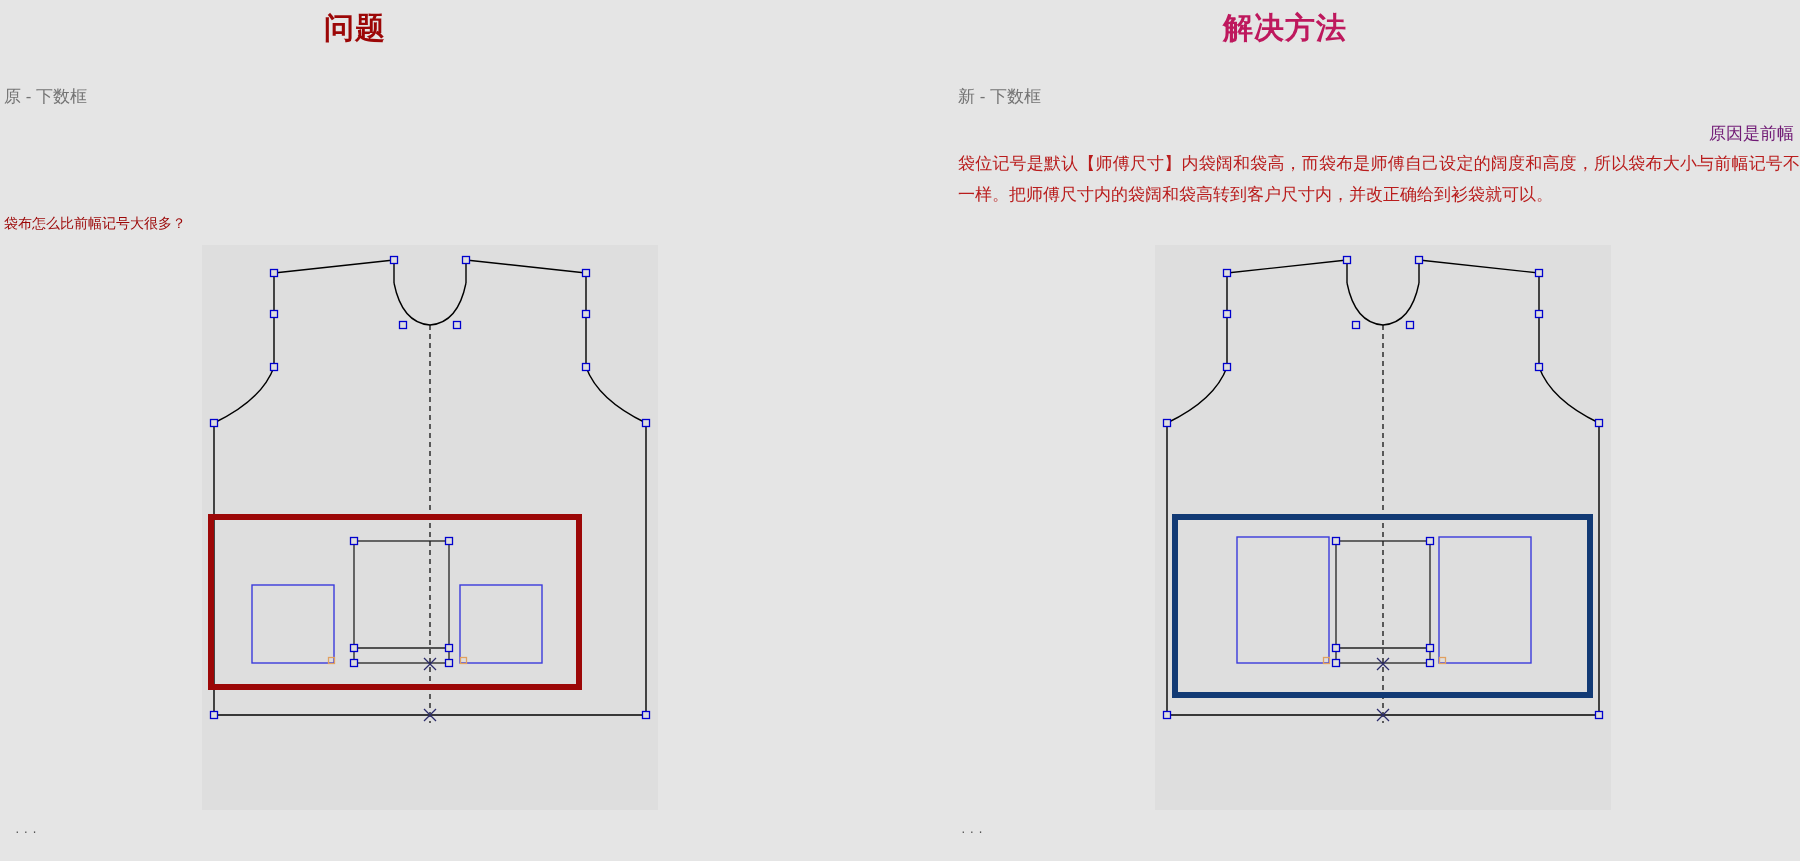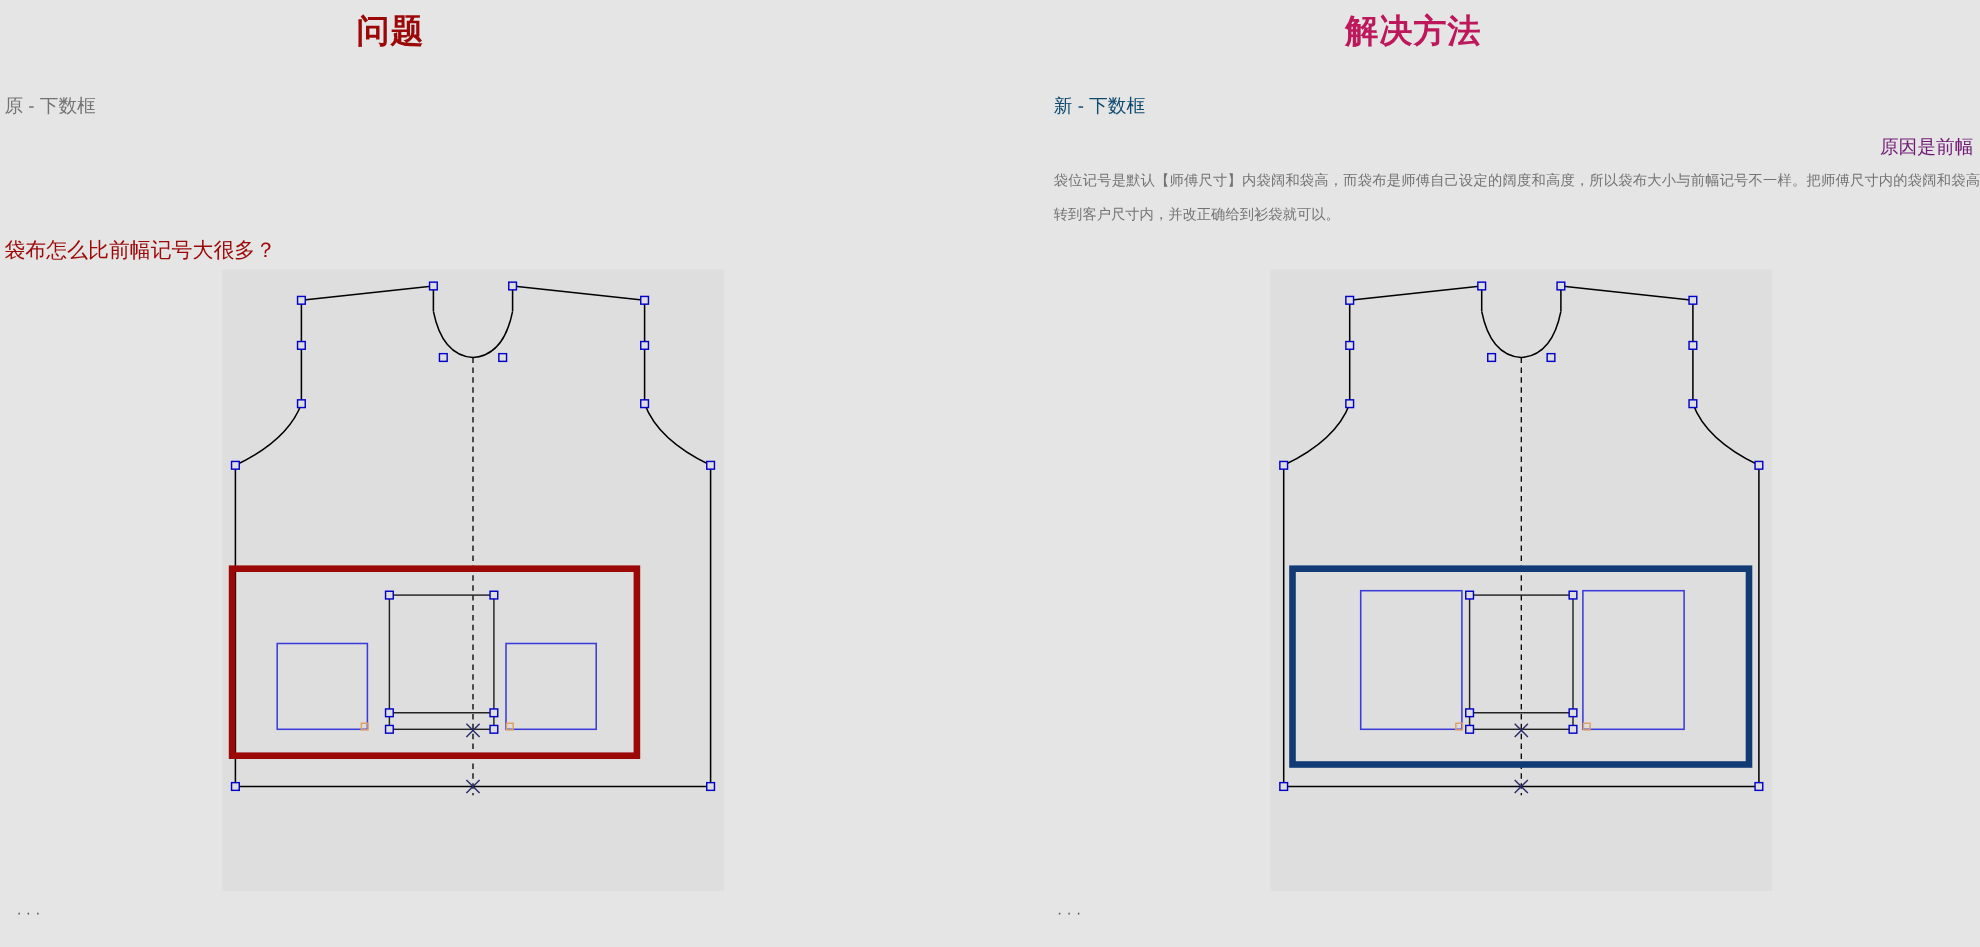--- a/index.html
+++ b/index.html
@@ -16,34 +16,34 @@
   .title{
     position:absolute; top:8px; width:100%;
     text-align:center; font-size:30px; font-weight:bold;
     letter-spacing:1px;
   }
   #title-problem{ color:#9c0707; left:-120px; }
   #title-solution{ color:#be185d; left:-90px; }
 
   .sublabel{ position:absolute; font-size:17px; }
   #sublabel-problem{ left:4px; top:85px; color:#737373; }
-  #sublabel-solution{ left:8px; top:85px; color:#0c4a6e; }
+  #sublabel-solution{ left:8px; top:85px; color:#737373; }
 
   #question-text{
     position:absolute; left:4px; top:215px;
-    font-size:19px; color:#9c0707;
+    font-size:14px; color:#9c0707;
   }
 
   #cause-note{
     position:absolute; right:6px; top:122px;
     font-size:17px; color:#701a75;
   }
   #explain-text{
     position:absolute; left:8px; top:148px; width:842px;
-    font-size:13px; line-height:31px; color:#737373;
+    font-size:17px; line-height:31px; color:#b91c1c;
     text-align:justify;
   }
 
   
   .canvas{
     position:absolute; background:#dedede;
   }
   #canvas-problem{ left:202px; top:245px; width:456px; height:565px; }
   #canvas-solution{ left:205px; top:245px; width:456px; height:565px; }
 

